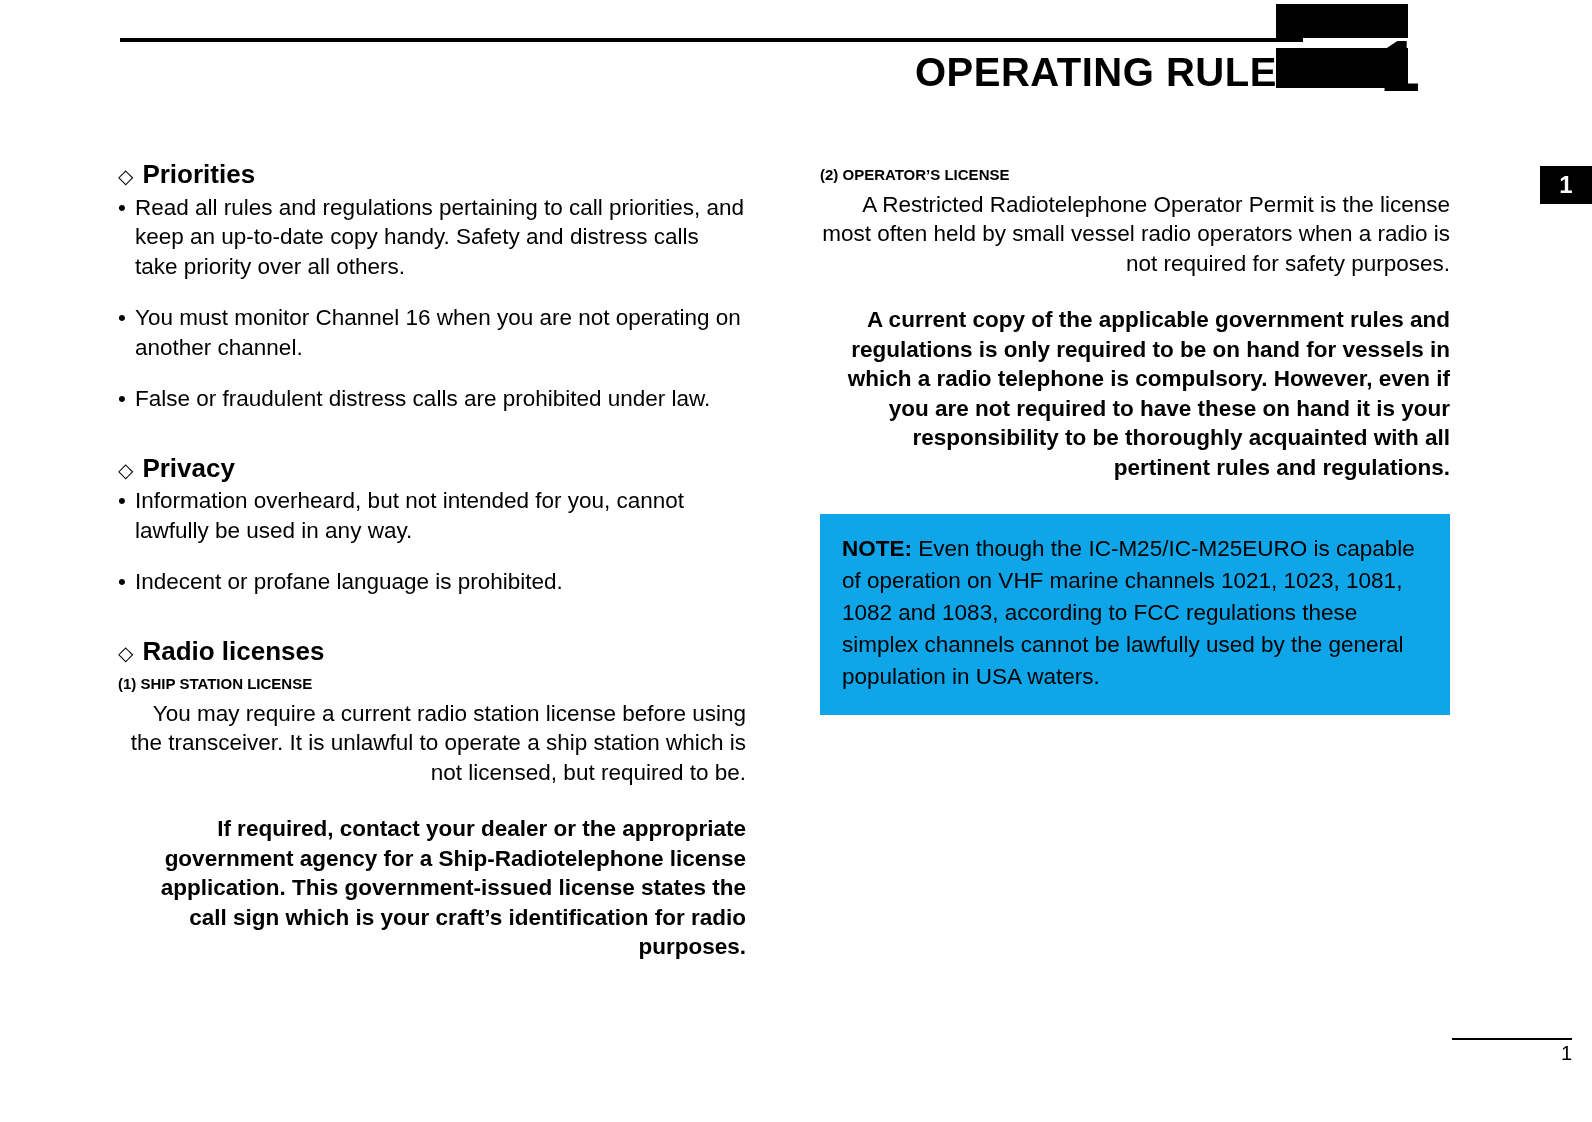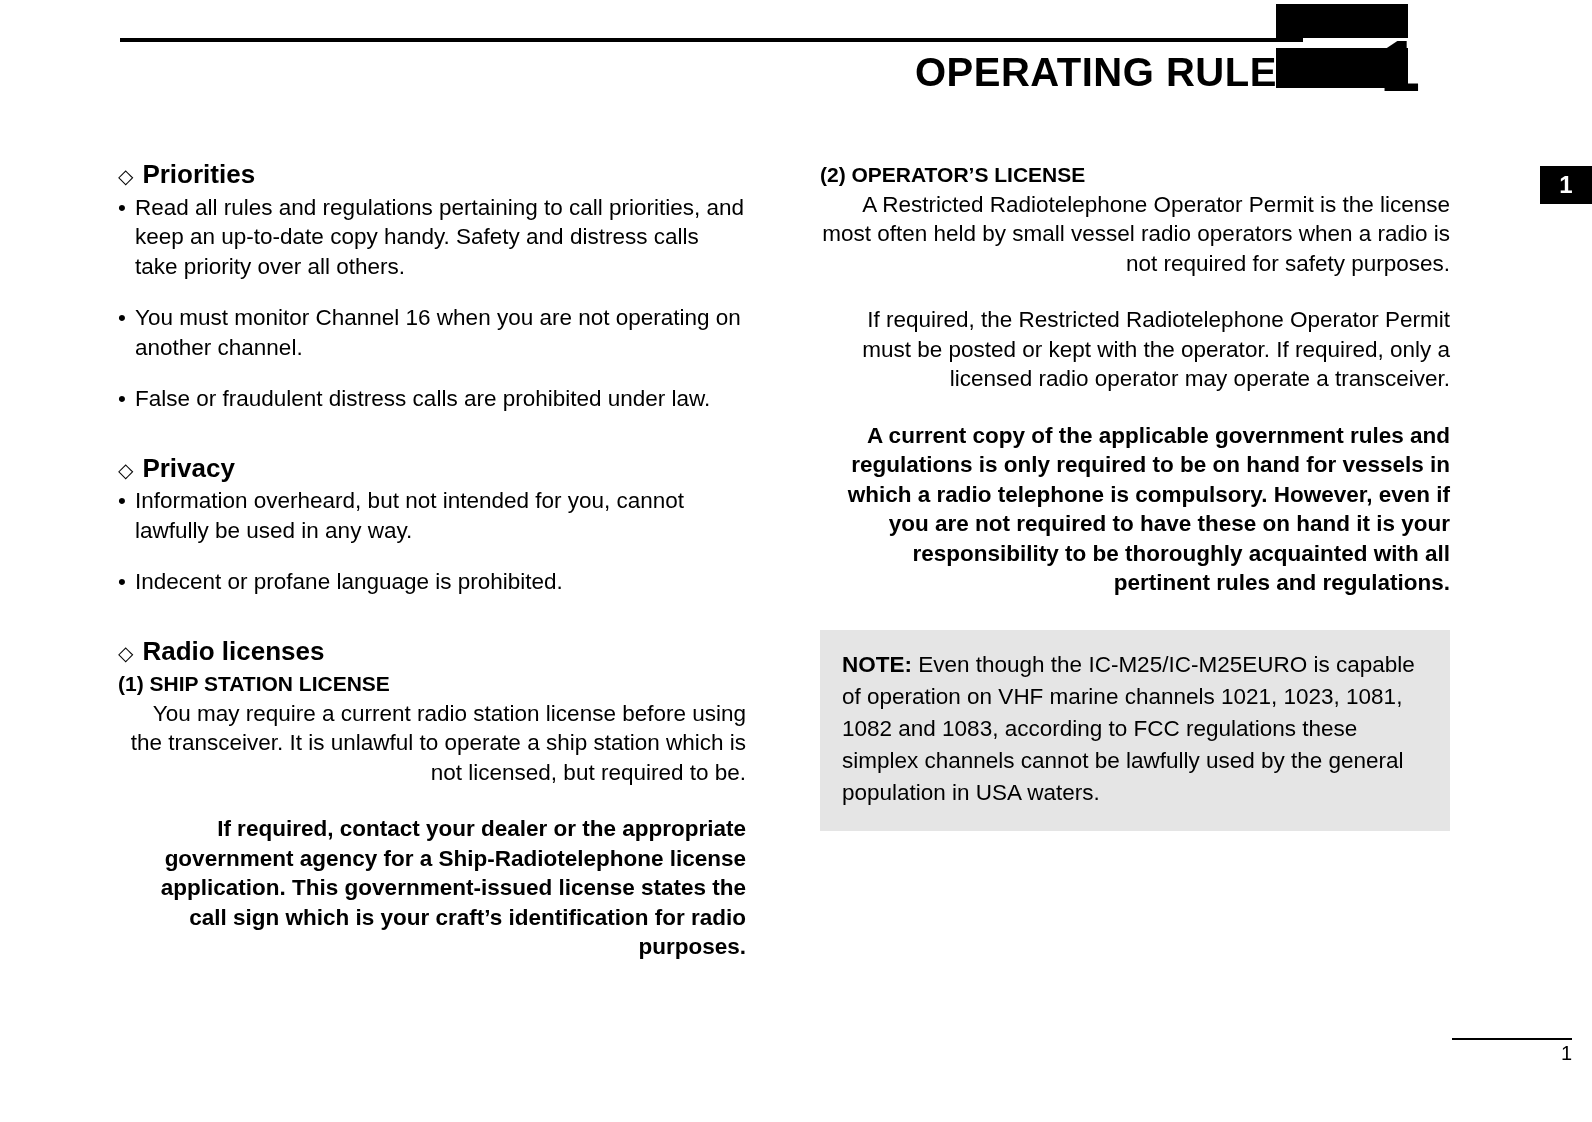--- a/index.html
+++ b/index.html
@@ -118,36 +118,36 @@
     margin: 0 0 22px 0;
   }
   .bullet .dot {
     position: absolute;
     left: 0;
     top: 0;
   }
   .bullet:last-child { margin-bottom: 0; }
 
   .subhead {
-    font-size: 21px;
+    font-size: 15px;
     font-weight: bold;
     margin: 0;
     line-height: 29.5px;
   }
   .para {
     margin: 0 0 27px 0;
     text-align: right;
   }
   .para.tight { margin-bottom: 0; font-weight: bold; }
 
   .gap-sm { height: 18px; }
 
   .note-box {
     margin-top: 32px;
-    background: #e5e5e5;
+    background: #0ea5e9;
     padding: 19px 22px 22px 22px;
     line-height: 32px;
     font-size: 22.5px;
   }
   .note-box b { font-weight: bold; }
 
   
   .footer-rule {
     position: absolute;
     left: 1452px;
@@ -222,21 +222,20 @@
 
   <p class="subhead">(1) SHIP STATION LICENSE</p>
   <p class="para">You may require a current radio station license before using the transceiver. It is unlawful to operate a ship station which is not licensed, but required to be.</p>
   <p class="para tight">If required, contact your dealer or the appropriate government agency for a Ship-Radiotelephone license application. This government-issued license states the call sign which is your craft’s identification for radio purposes.</p>
 </div>
 
 <div class="col col-right">
 
   <p class="subhead">(2) OPERATOR’S LICENSE</p>
   <p class="para">A Restricted Radiotelephone Operator Permit is the license most often held by small vessel radio operators when a radio is not required for safety purposes.</p>
-  <p class="para">If required, the Restricted Radiotelephone Operator Permit must be posted or kept with the operator. If required, only a licensed radio operator may operate a transceiver.</p>
   <p class="para tight">A current copy of the applicable government rules and regulations is only required to be on hand for vessels in which a radio telephone is compulsory. However, even if you are not required to have these on hand it is your responsibility to be thoroughly acquainted with all pertinent rules and regulations.</p>
 
   <div class="note-box">
     <b>NOTE:</b><span> Even though the IC-M25/IC-M25EURO is capable of operation on VHF marine channels 1021, 1023, 1081, 1082 and 1083, according to FCC regulations these simplex channels cannot be lawfully used by the general population in USA waters.</span>
   </div>
 </div>
 
 <div class="footer-rule"></div>
 <div class="page-number">1</div>
 

